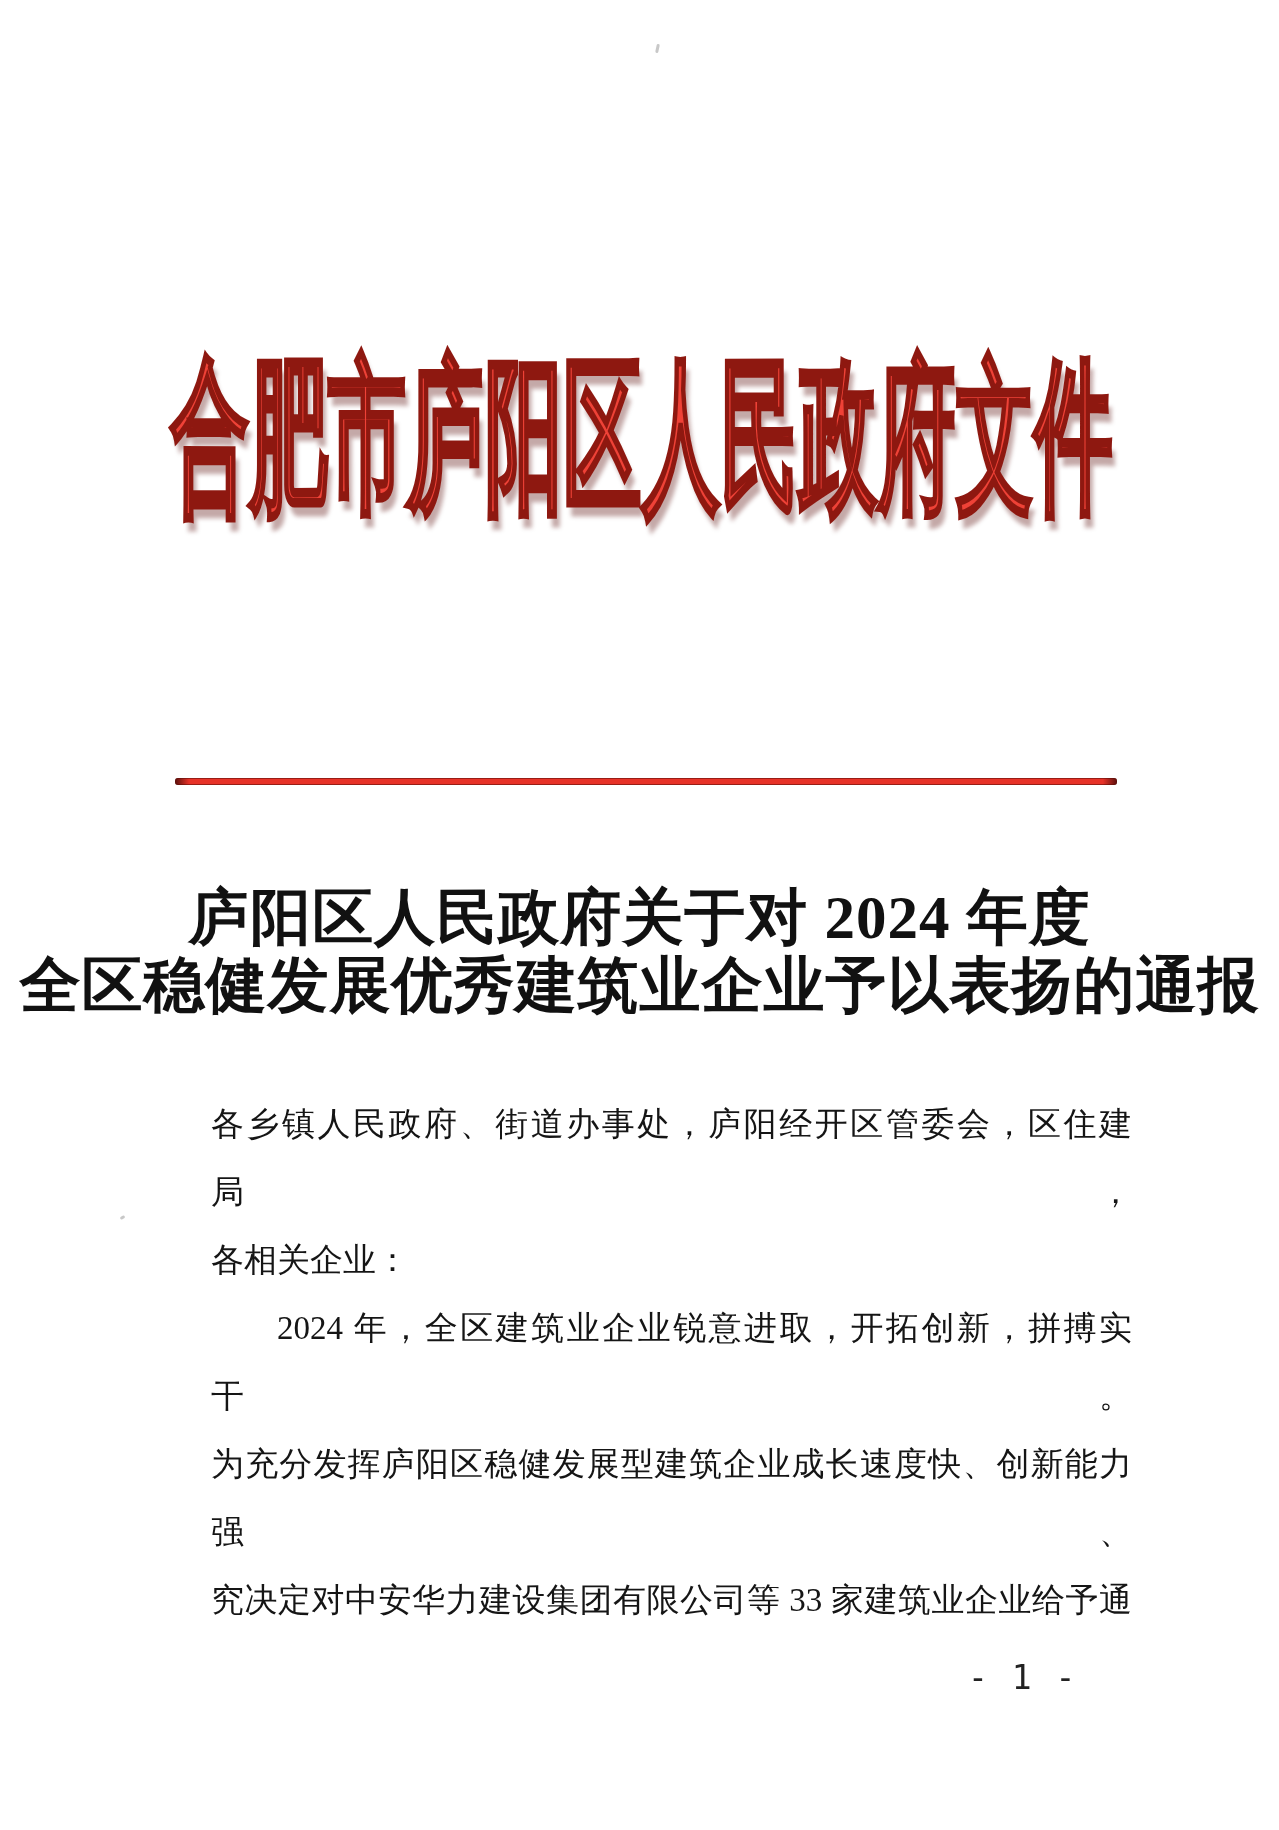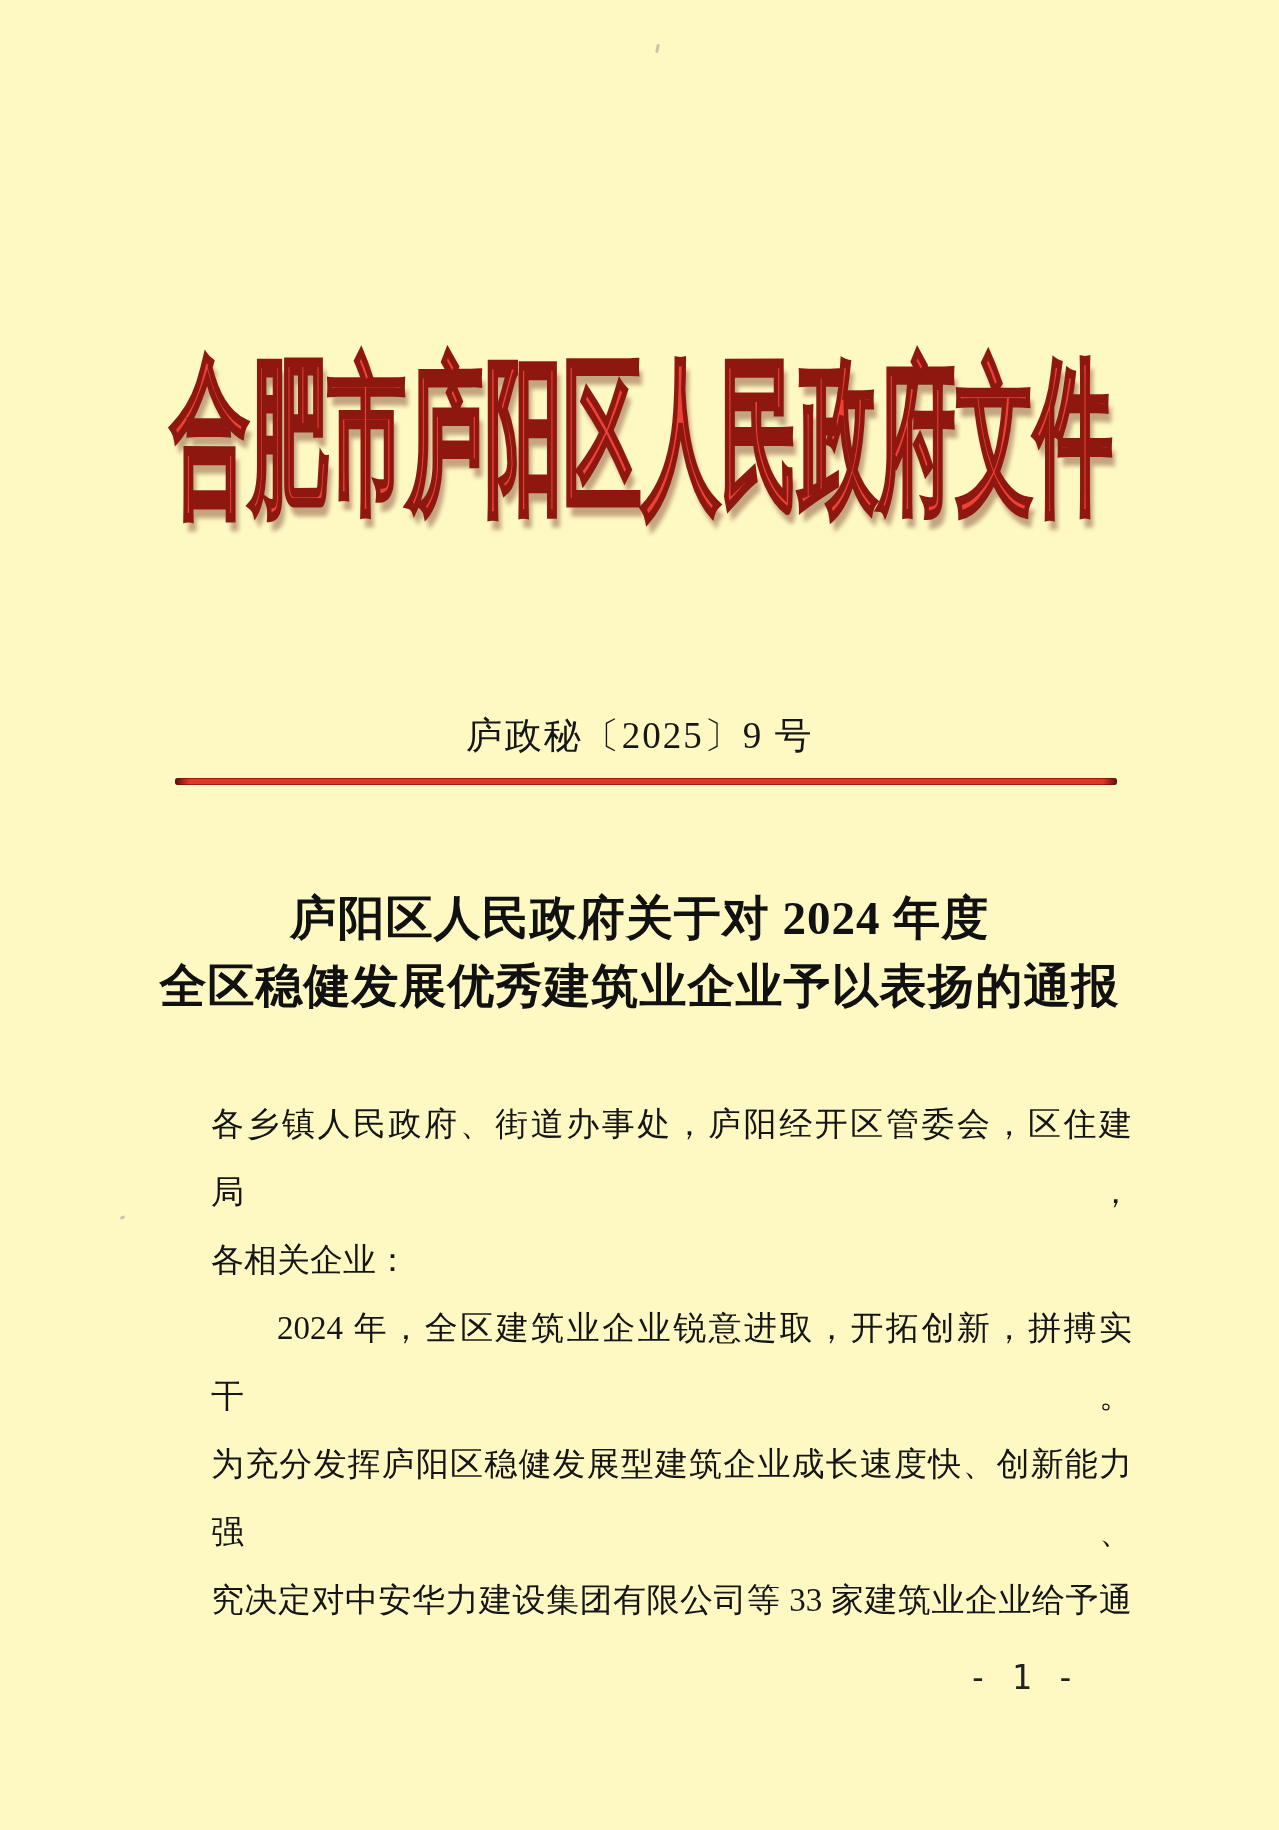--- a/index.html
+++ b/index.html
@@ -4,21 +4,21 @@
 <style>
   * { margin: 0; padding: 0; box-sizing: border-box; }
   html, body { background: #e9e9e9; }
   body { font-family: "Liberation Serif", "DejaVu Serif", serif; }
 
   .page {
     position: relative;
     width: 1279px;
     height: 1830px;
     margin: 0 auto;
-    background: #fef9c3;
+    background: #ffffff;
     overflow: hidden;
     color: var(--text-black, #1b1b1b);
   }
 
   
   .red-header {
     position: absolute;
     top: 354px;
     left: 170px;
     width: 944px;
@@ -64,21 +64,21 @@
   }
 
   
   .doc-title {
     position: absolute;
     top: 884px;
     left: 0;
     width: 1279px;
     text-align: center;
     font-weight: 700;
-    font-size: 47px;
+    font-size: 61px;
     line-height: 68px;
     letter-spacing: 1px;
     color: #111;
   }
 
   
   .body-block {
     position: absolute;
     top: 1090px;
     left: 170px;
@@ -124,21 +124,20 @@
 </head>
 <body>
 
 <div class="page">
 
   <div class="scan-artifact artifact-top"></div>
   <div class="scan-artifact artifact-left"></div>
 
   <div class="red-header">合肥市庐阳区人民政府文件</div>
 
-  <div class="doc-number">庐政秘〔2025〕9 号</div>
 
   <div class="red-rule"></div>
 
   <div class="doc-title">
     <div>庐阳区人民政府关于对 2024 年度</div>
     <div>全区稳健发展优秀建筑业企业予以表扬的通报</div>
   </div>
 
   <div class="body-block">
     <div class="body-line">各乡镇人民政府、街道办事处，庐阳经开区管委会，区住建局，</div>

